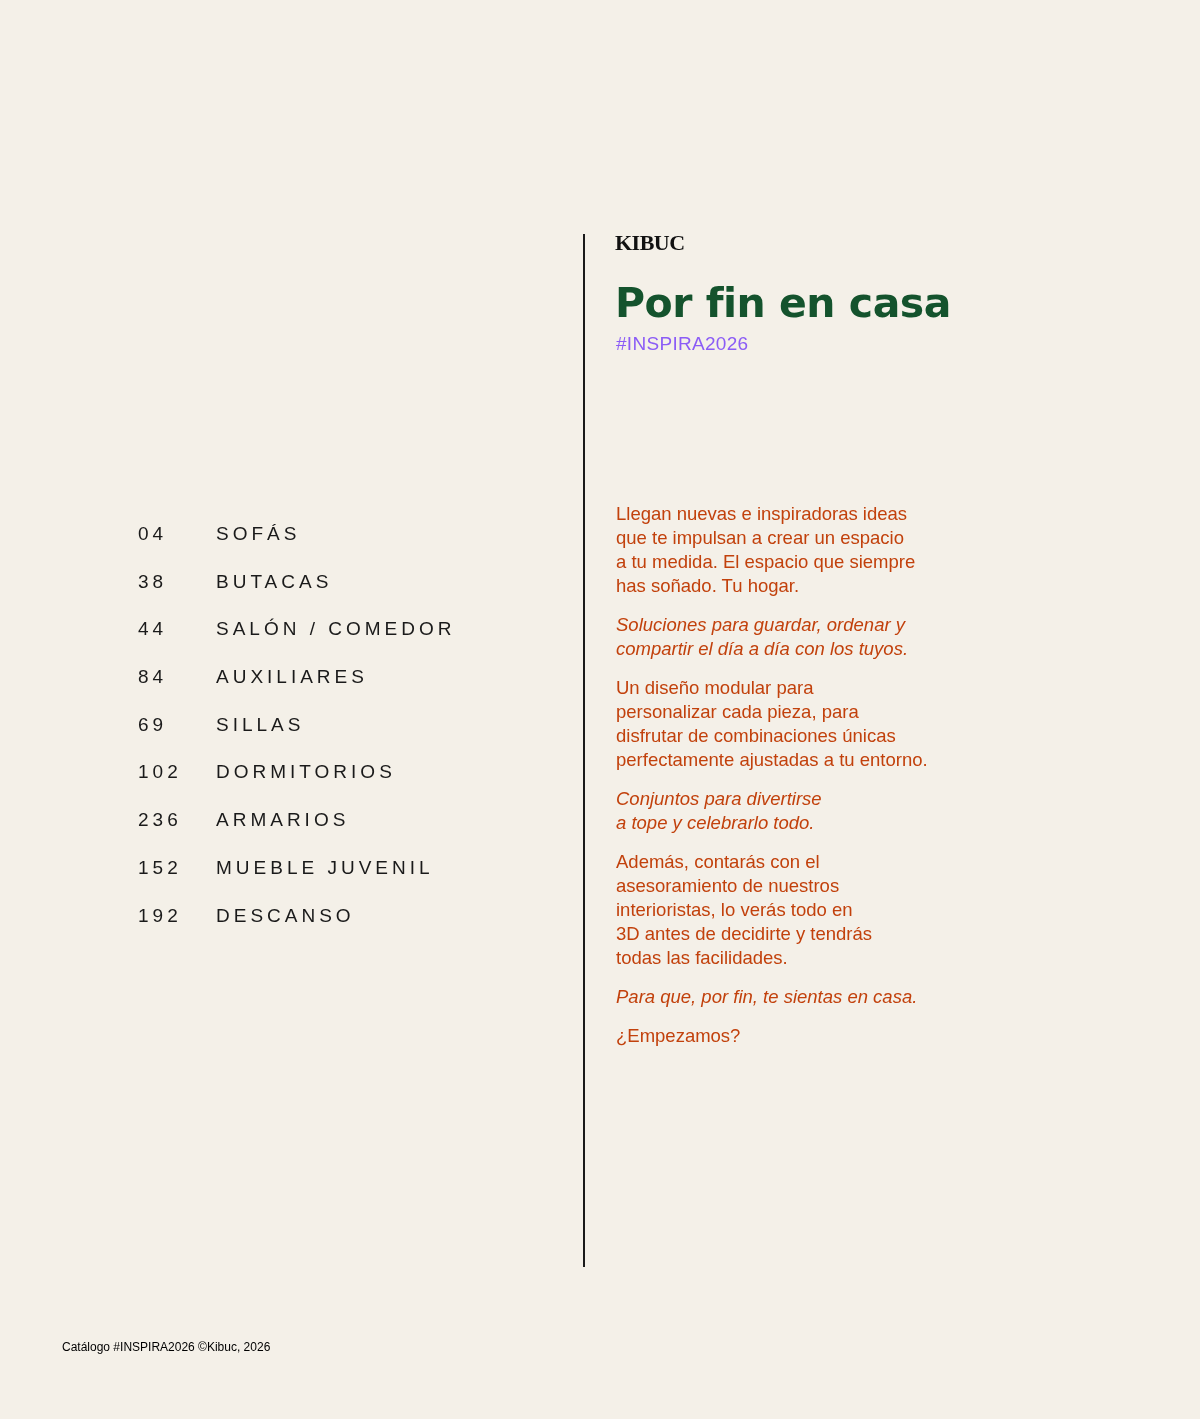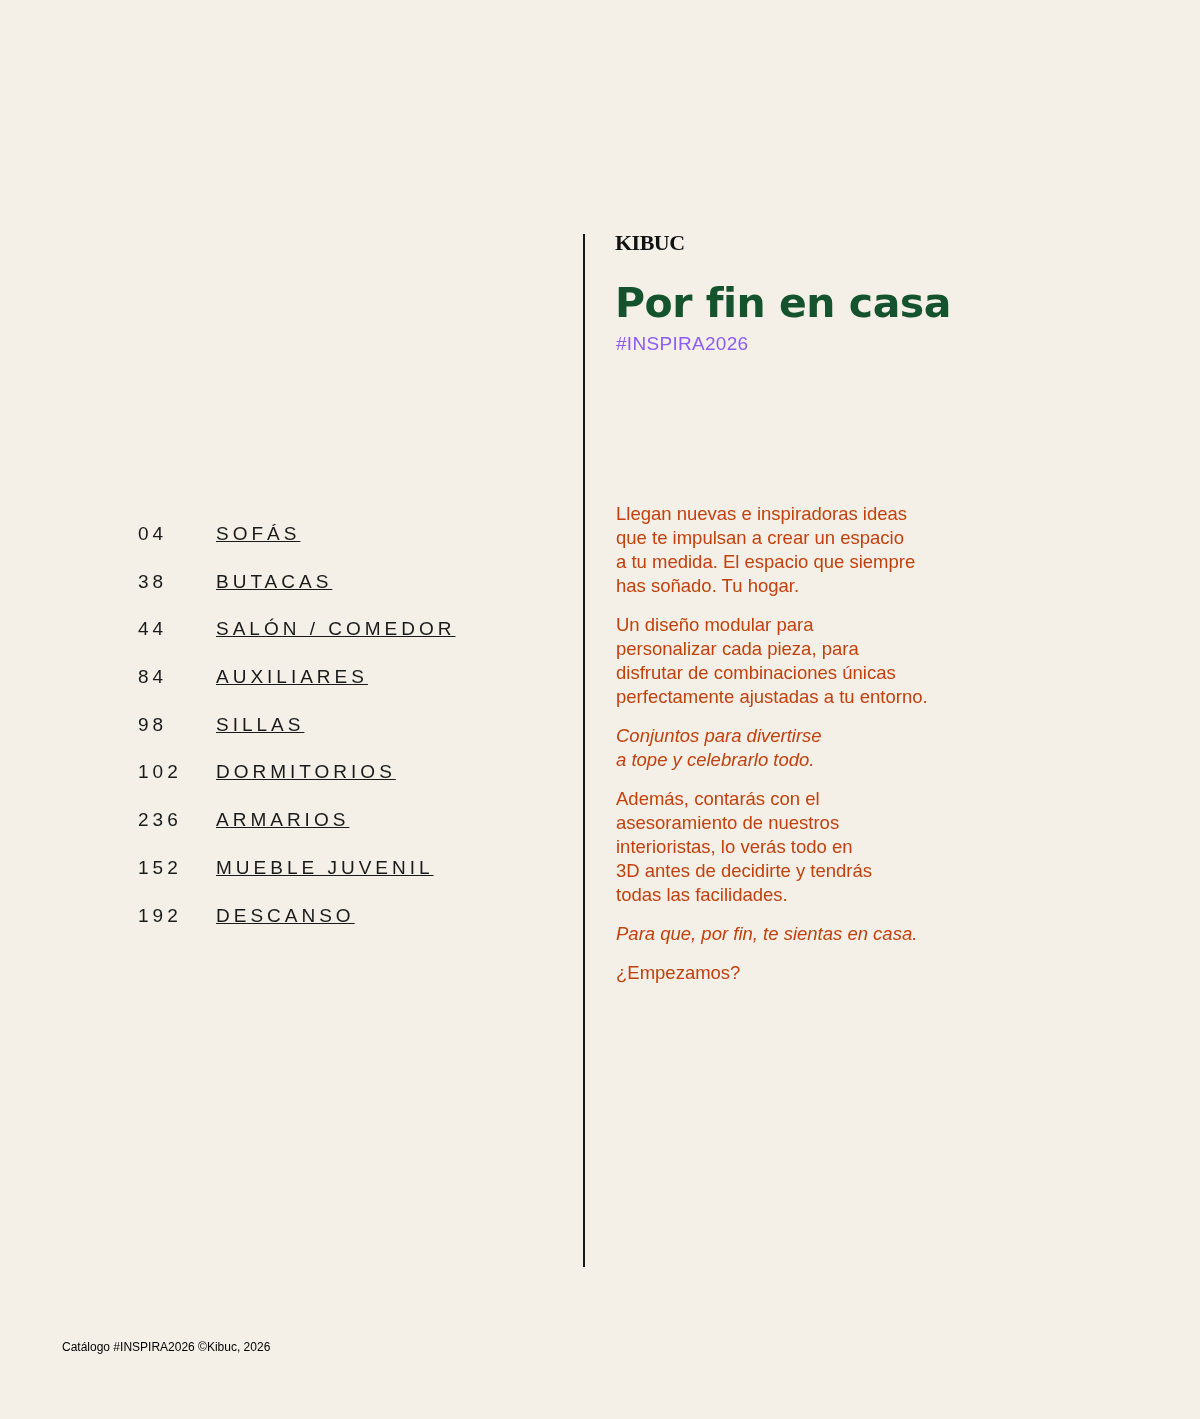--- a/index.html
+++ b/index.html
@@ -69,21 +69,20 @@
       letter-spacing: 4px;
       color: #1a1a1a;
       cursor: pointer;
     }
     .toc-page {
       width: 78px;
       flex: none;
     }
     .toc-label {
       white-space: nowrap;
-      text-decoration: underline;
     }
     .body-text {
       position: absolute;
       left: 616px;
       top: 502px;
       width: 350px;
       font-size: 18.5px;
       line-height: 24px;
       color: #c2410c;
     }
@@ -122,21 +121,21 @@
   </li>
   <li class="toc-item">
     <span class="toc-page">44</span>
     <span class="toc-label">SALÓN / COMEDOR</span>
   </li>
   <li class="toc-item">
     <span class="toc-page">84</span>
     <span class="toc-label">AUXILIARES</span>
   </li>
   <li class="toc-item">
-    <span class="toc-page">98</span>
+    <span class="toc-page">69</span>
     <span class="toc-label">SILLAS</span>
   </li>
   <li class="toc-item">
     <span class="toc-page">102</span>
     <span class="toc-label">DORMITORIOS</span>
   </li>
   <li class="toc-item">
     <span class="toc-page">236</span>
     <span class="toc-label">ARMARIOS</span>
   </li>
@@ -148,20 +147,22 @@
     <span class="toc-page">192</span>
     <span class="toc-label">DESCANSO</span>
   </li>
 </ul>
 
 <div class="body-text">
   <p>Llegan nuevas e inspiradoras ideas
 que te impulsan a crear un espacio
 a tu medida. El espacio que siempre
 has soñado. Tu hogar.</p>
+  <p class="italic">Soluciones para guardar, ordenar y
+compartir el día a día con los tuyos.</p>
   <p>Un diseño modular para
 personalizar cada pieza, para
 disfrutar de combinaciones únicas
 perfectamente ajustadas a tu entorno.</p>
   <p class="italic">Conjuntos para divertirse
 a tope y celebrarlo todo.</p>
   <p>Además, contarás con el
 asesoramiento de nuestros
 interioristas, lo verás todo en
 3D antes de decidirte y tendrás

